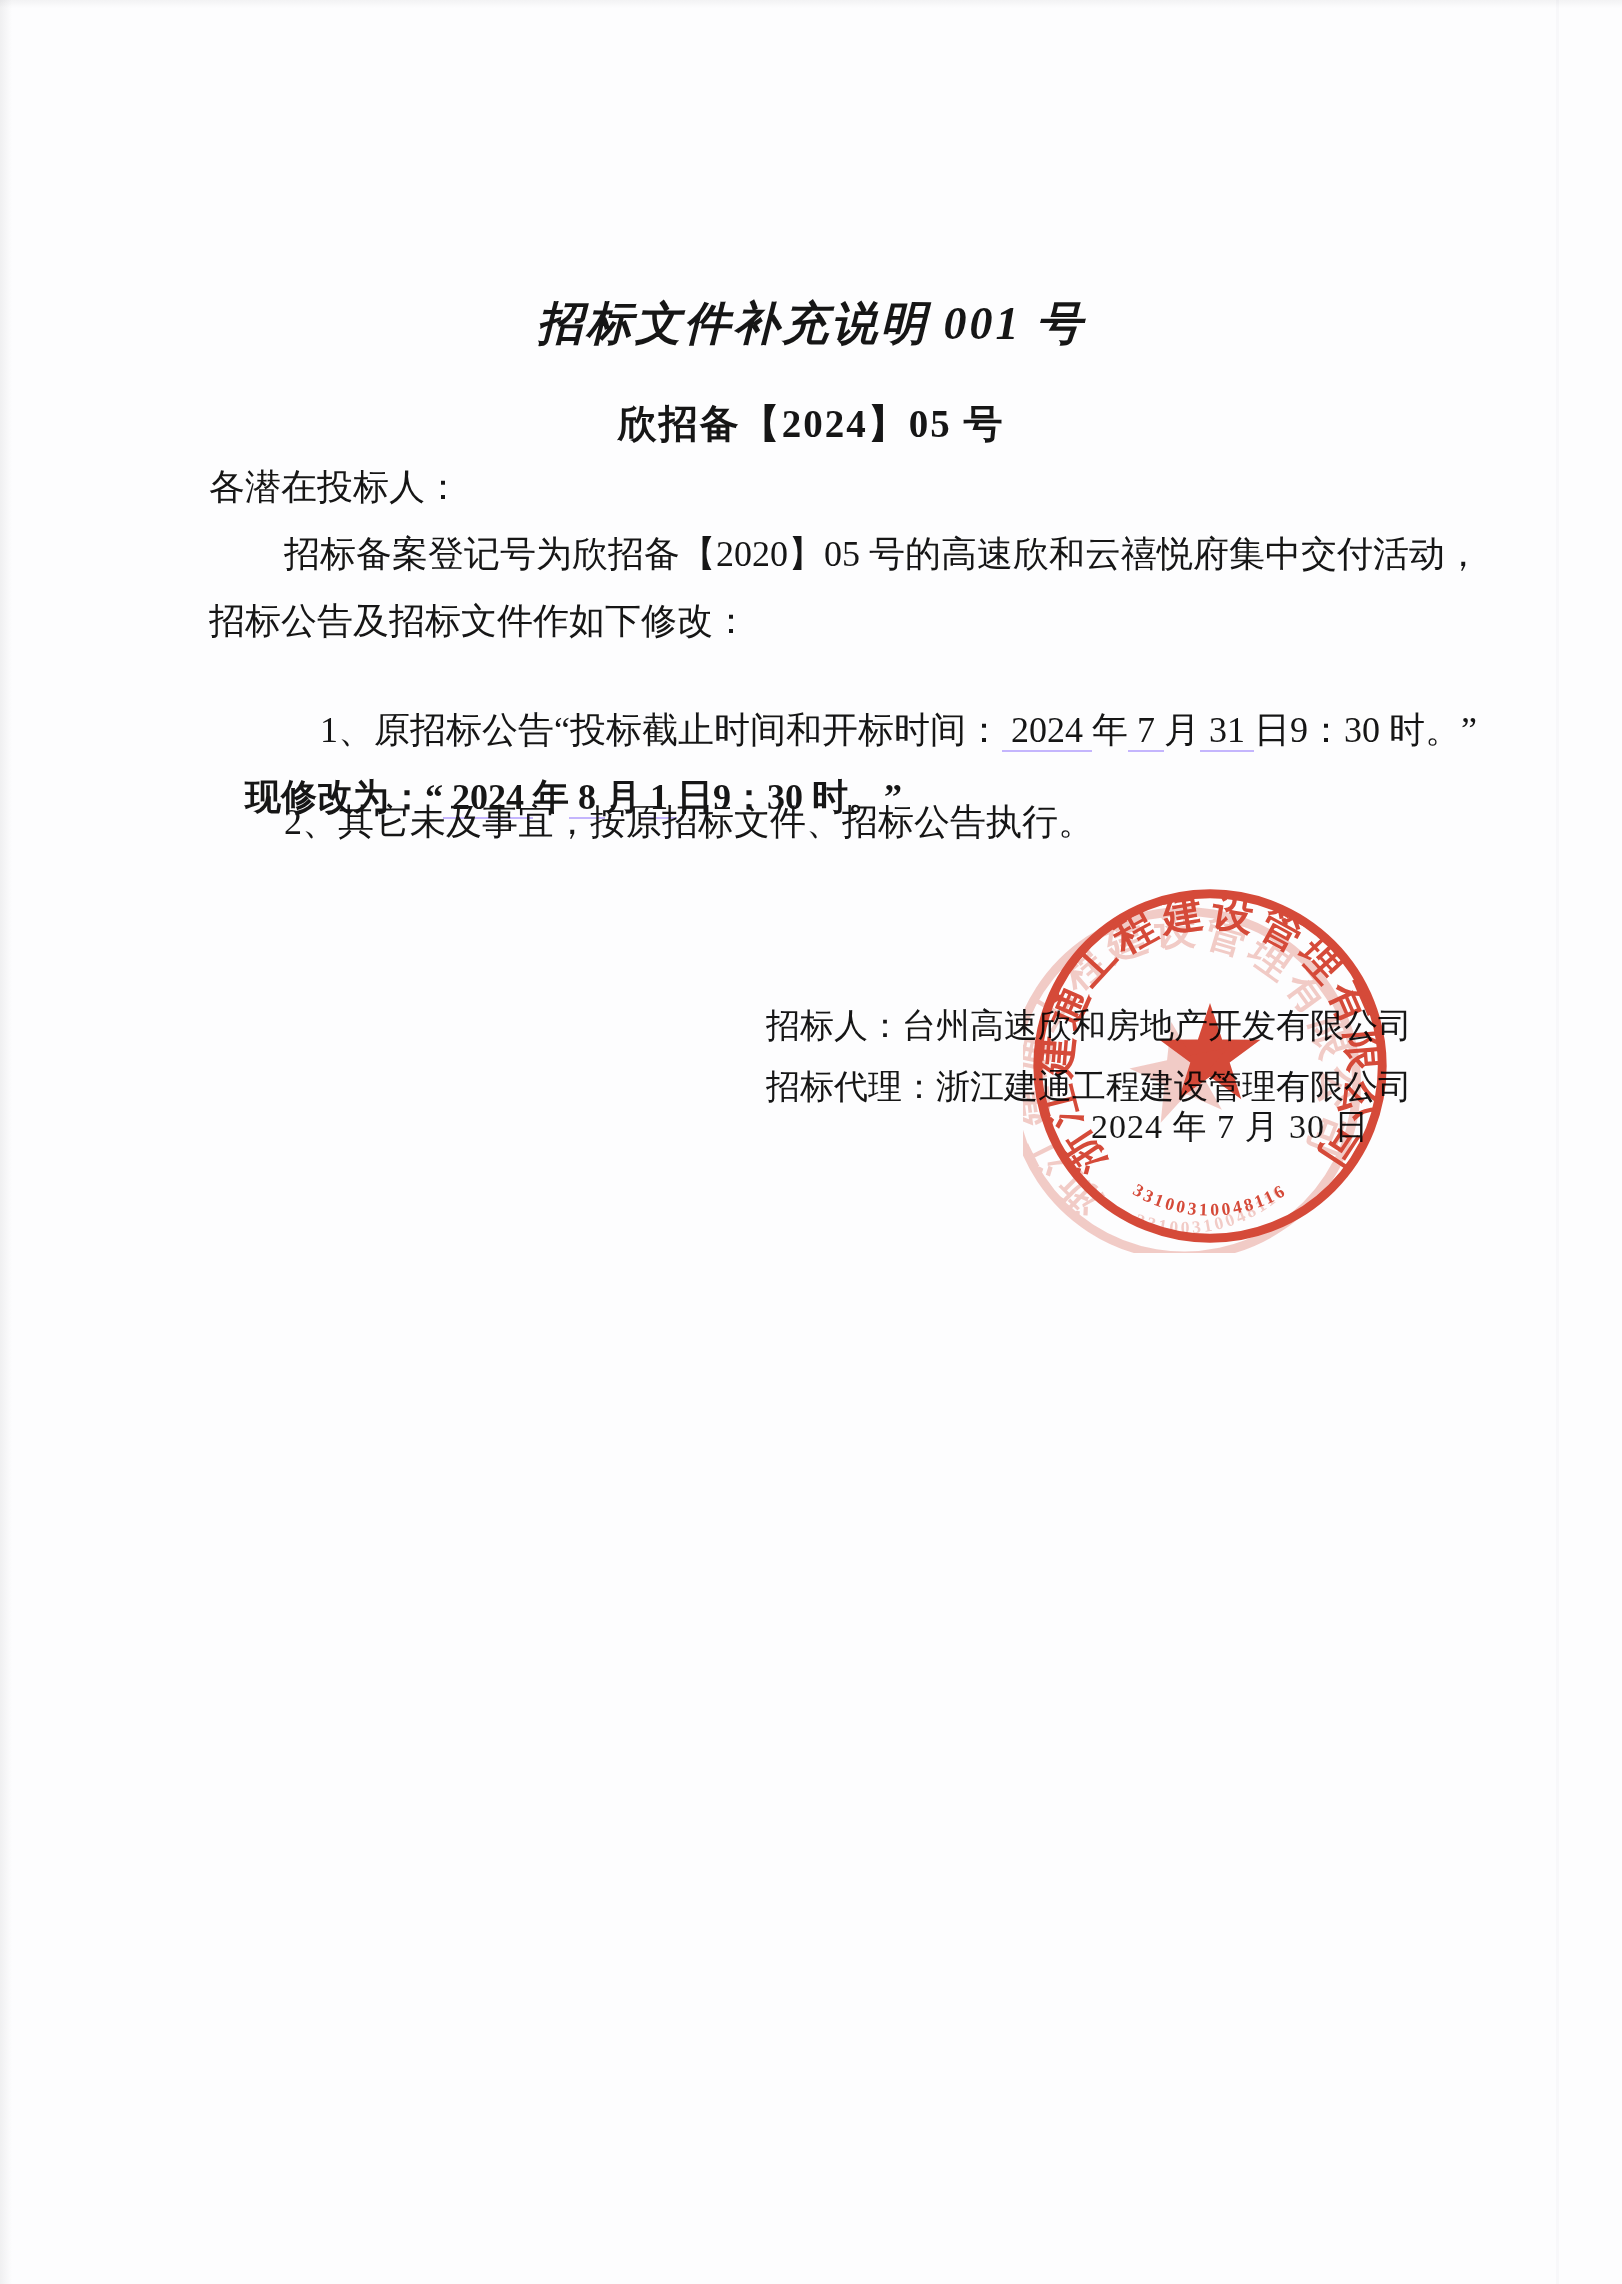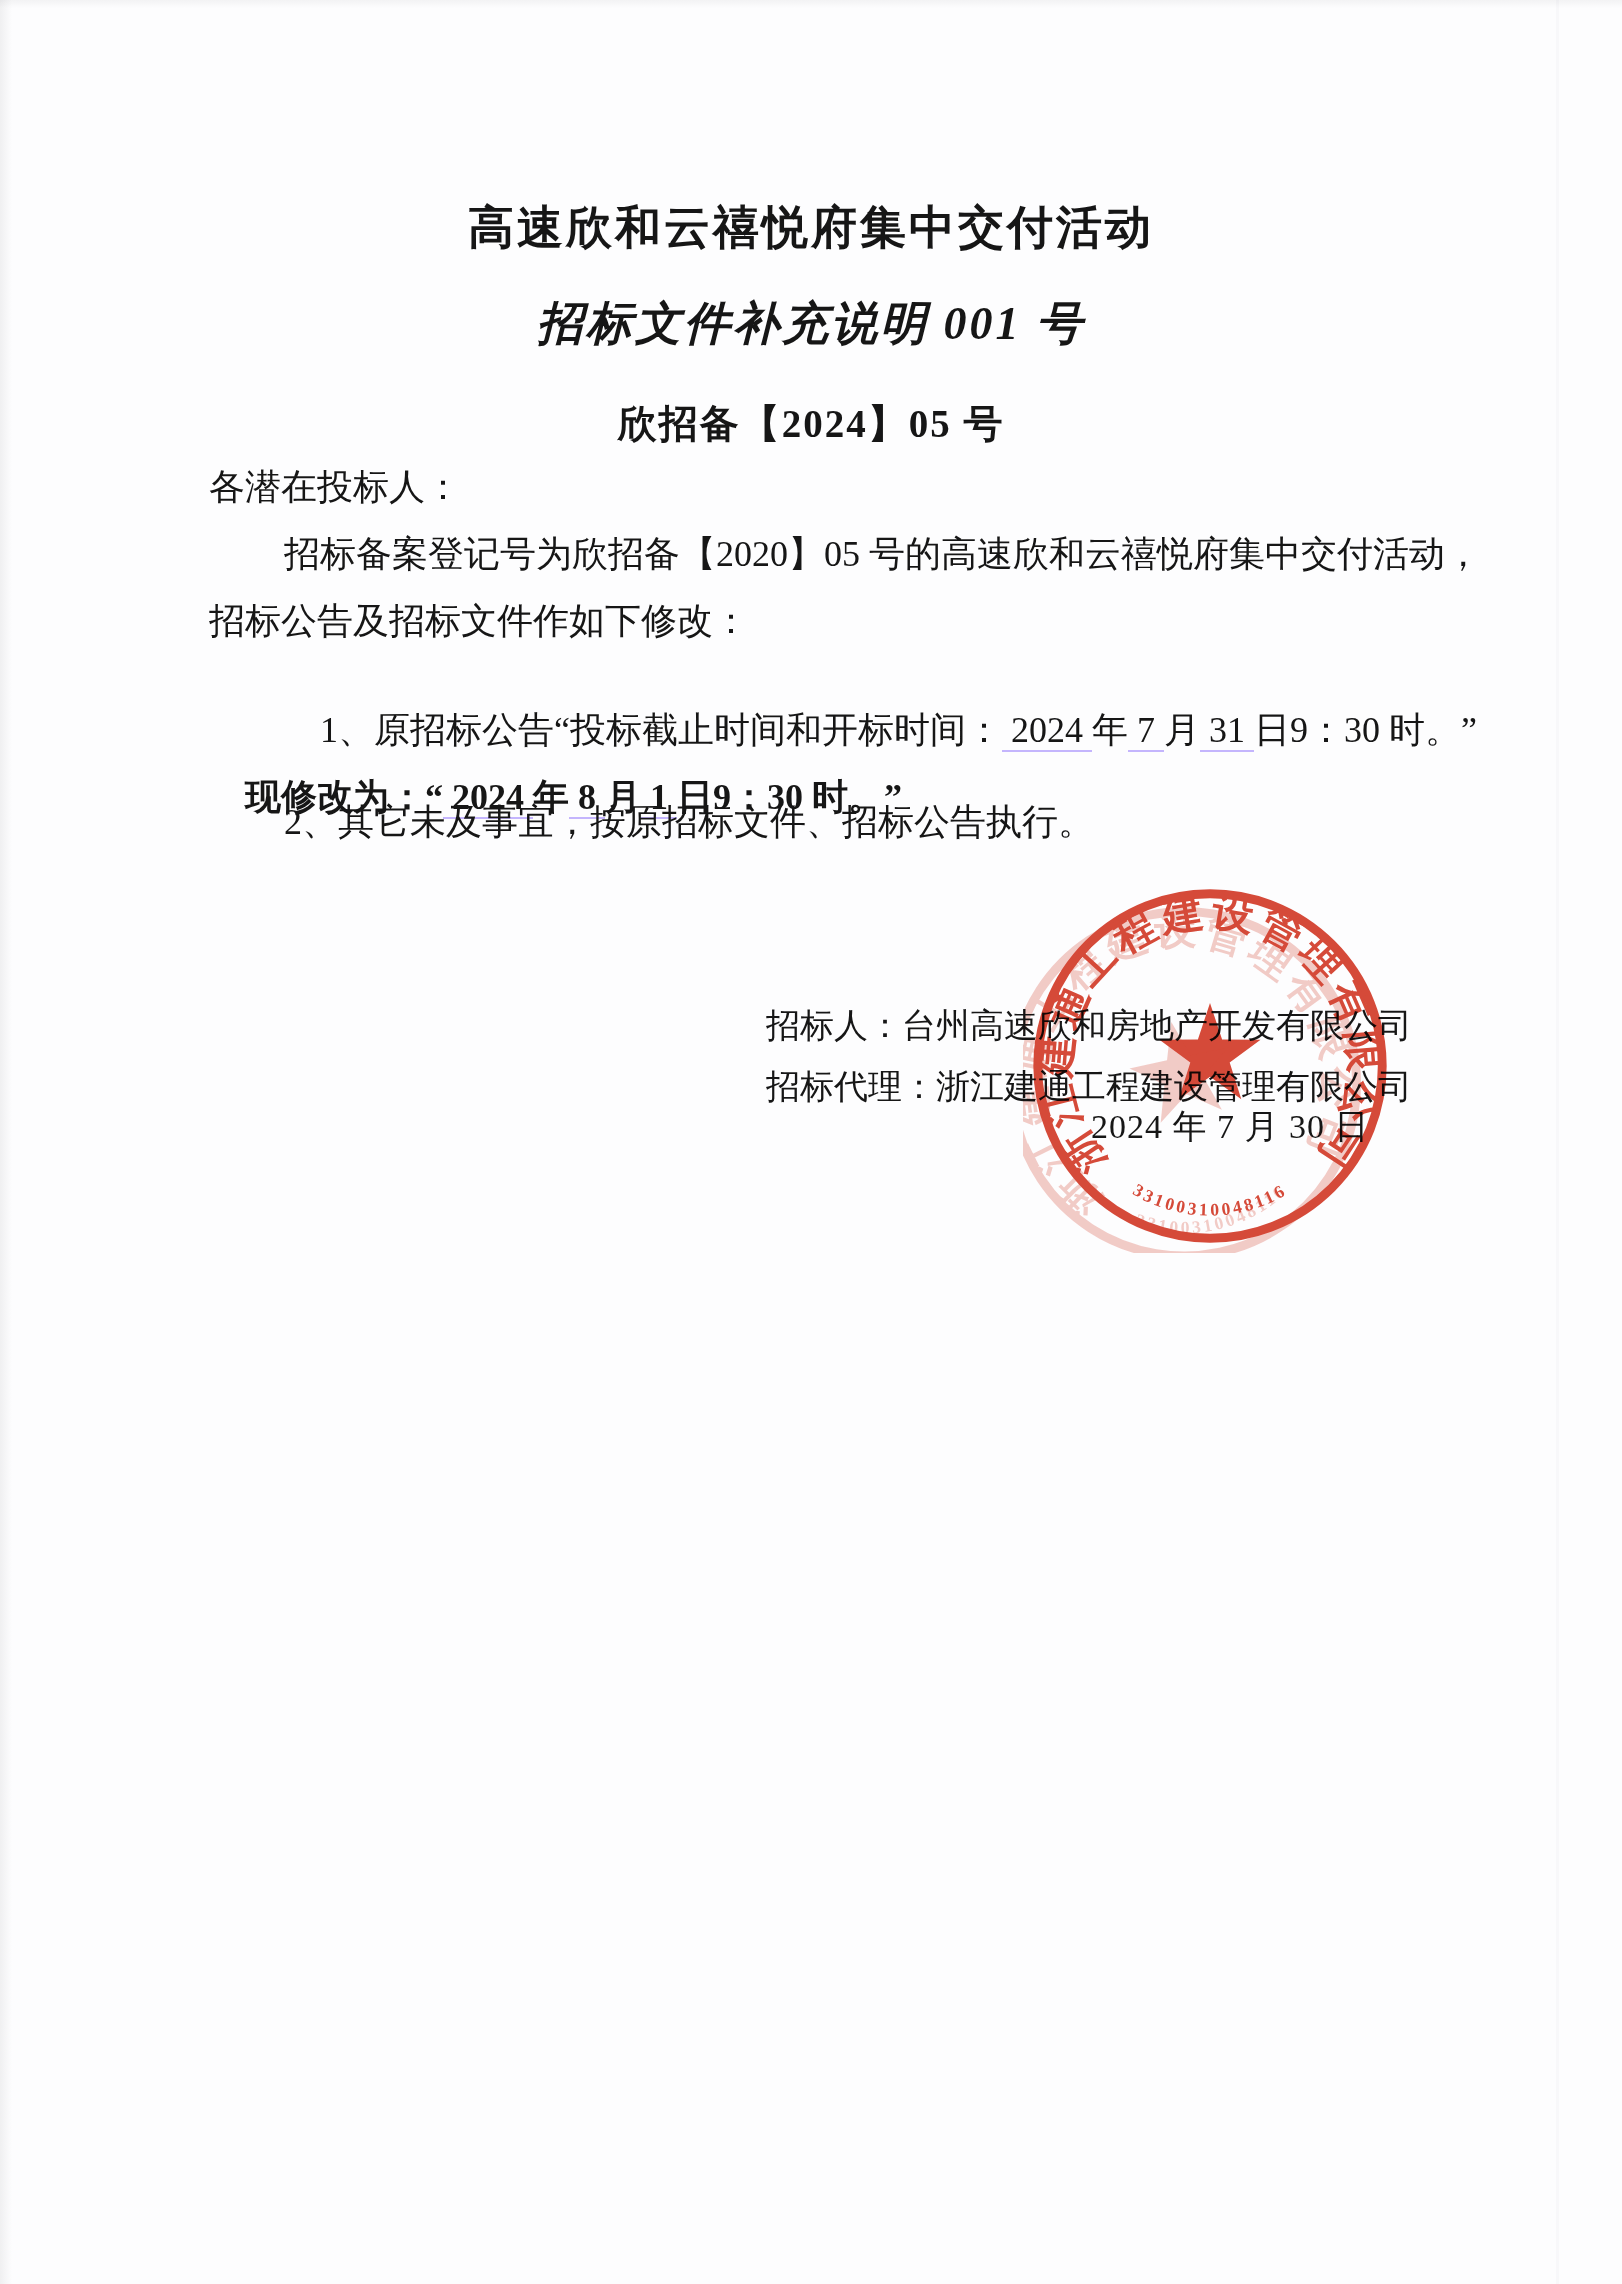--- a/index.html
+++ b/index.html
@@ -32,21 +32,20 @@
 </style>
 </head>
 <body>
 
 <div class="page">
 
   <div class="edge-left"></div>
   <div class="edge-top"></div>
   <div class="crease" style="left:1556px;"></div>
 
-  <div class="line title-1" style="top:197px;">高速欣和云禧悦府集中交付活动</div>
 
   <div class="line title-2" style="top:293px;font-style:italic;">招标文件补充说明 001 号</div>
 
   <div class="line title-3" style="top:382px;margin-top:15px;">欣招备【2024】05 号</div>
 
   <div class="line body-line" style="left:209px;top:463px;">各潜在投标人：</div>
 
   <div class="line body-line" style="left:284px;top:530px;">招标备案登记号为欣招备【2020】05 号的高速欣和云禧悦府集中交付活动，</div>
 
   <div class="line body-line" style="left:209px;top:597px;">招标公告及招标文件作如下修改：</div>

